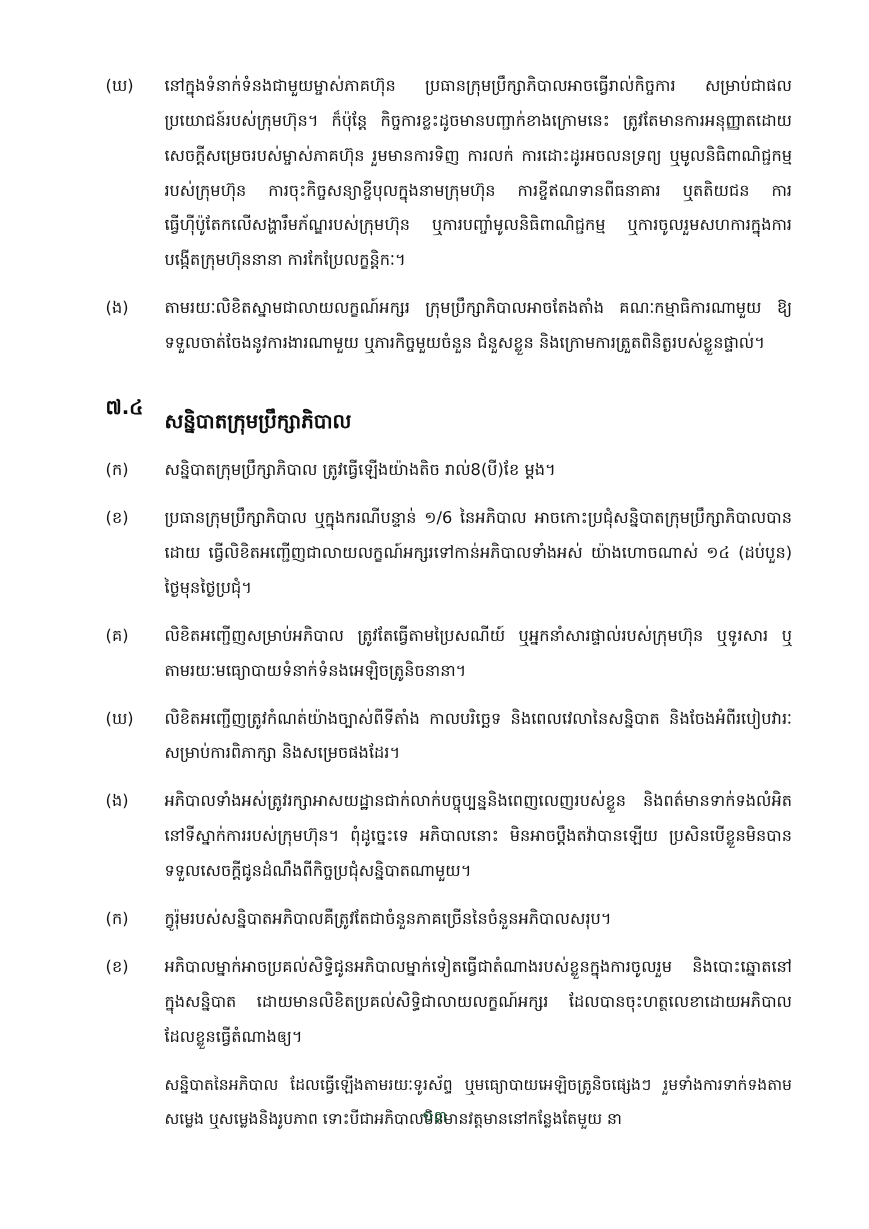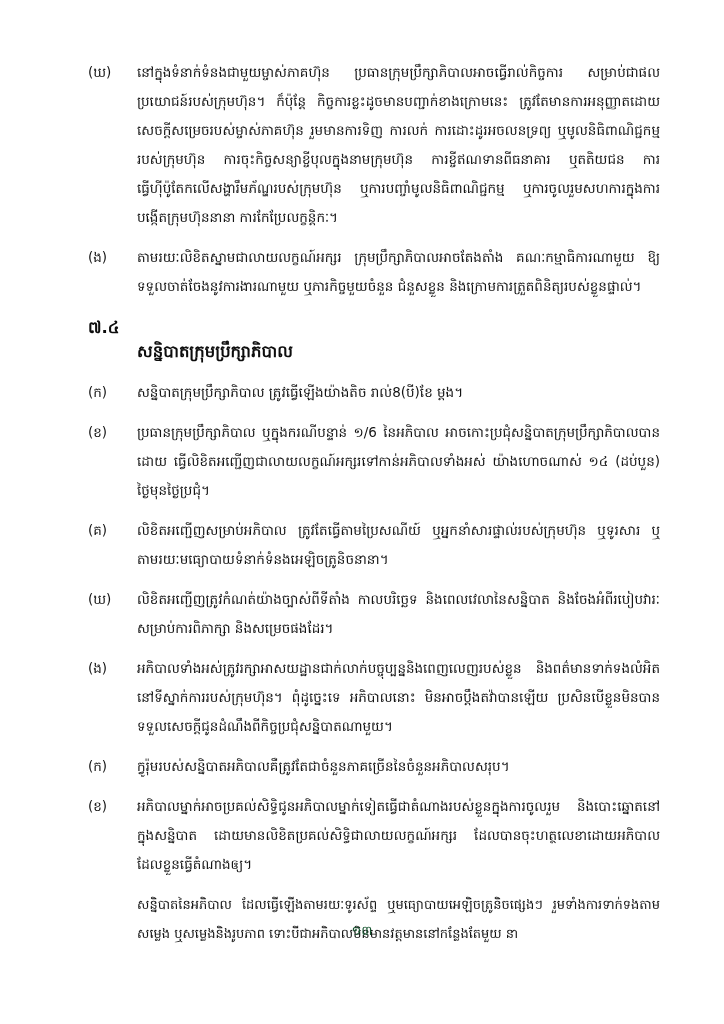--- a/index.html
+++ b/index.html
@@ -35,21 +35,21 @@
   .item .text {
     flex: 1;
     margin: 0;
     font-size: 13.5px;
     line-height: 29px;
     text-align: justify;
     text-justify: inter-word;
   }
   .heading {
     display: flex;
-    align-items: flex-start;
+    align-items: center;
     font-weight: bold;
     font-size: 16.5px;
     line-height: 32px;
     margin: 4px 0 10px 0;
     color: #0d0d0d;
   }
   .heading .num { flex: 0 0 49px; }
   .heading .title { flex: 1; margin-top: 24px; }
   .plain-para {
     margin: 0 0 2px 49px;
@@ -73,21 +73,21 @@
 <div class="page">
   <main class="content">
 
     <div class="item">
       <span class="label">(ឃ)</span>
       <p class="text">នៅក្នុងទំនាក់ទំនងជាមួយម្ចាស់ភាគហ៊ុន ប្រធានក្រុមប្រឹក្សាភិបាលអាចធ្វើរាល់កិច្ចការ សម្រាប់ជាផលប្រយោជន៍របស់ក្រុមហ៊ុន។ ក៏ប៉ុន្តែ កិច្ចការខ្លះដូចមានបញ្ជាក់ខាងក្រោមនេះ ត្រូវតែមានការអនុញ្ញាតដោយសេចក្តីសម្រេចរបស់ម្ចាស់ភាគហ៊ុន រួមមានការទិញ ការលក់ ការដោះដូរអចលនទ្រព្យ ឬមូលនិធិពាណិជ្ជកម្មរបស់ក្រុមហ៊ុន ការចុះកិច្ចសន្យាខ្ចីបុលក្នុងនាមក្រុមហ៊ុន ការខ្ចីឥណទានពីធនាគារ ឬតតិយជន ការធ្វើហ៊ីប៉ូតែកលើសង្ហារឹមភ័ណ្ឌរបស់ក្រុមហ៊ុន ឬការបញ្ចាំមូលនិធិពាណិជ្ជកម្ម ឬការចូលរួមសហការក្នុងការបង្កើតក្រុមហ៊ុននានា ការកែប្រែលក្ខន្តិកៈ។</p>
     </div>
 
     <div class="item">
       <span class="label">(ង)</span>
-      <p class="text">តាមរយៈលិខិតស្នាមជាលាយលក្ខណ៍អក្សរ ក្រុមប្រឹក្សាភិបាលអាចតែងតាំង គណៈកម្មាធិការណាមួយ ឱ្យទទួលចាត់ចែងនូវការងារណាមួយ ឬភារកិច្ចមួយចំនួន ជំនួសខ្លួន និងក្រោមការត្រួតពិនិត្យរបស់ខ្លួនផ្ទាល់។</p>
+      <p class="text">តាមរយៈលិខិតស្នាមជាលាយលក្ខណ៍អក្សរ ក្រុមប្រឹក្សាភិបាលអាចតែងតាំង គណៈកម្មាធិការណាមួយ ឱ្យទទួលចាត់ចែងនូវការងារណាមួយ ឬភារកិច្ចមួយចំនួន ជំនួសខ្លួន និងក្រោមការត្រួតពិនិត្ងរបស់ខ្លួនផ្ទាល់។</p>
     </div>
 
     <div class="heading">
       <span class="num">៧.៤</span>
       <span class="title">សន្និបាតក្រុមប្រឹក្សាភិបាល</span>
     </div>
 
     <div class="item">
       <span class="label">(ក)</span>
       <p class="text">សន្និបាតក្រុមប្រឹក្សាភិបាល ត្រូវធ្វើឡើងយ៉ាងតិច រាល់8(បី)ខែ ម្តង។</p>

